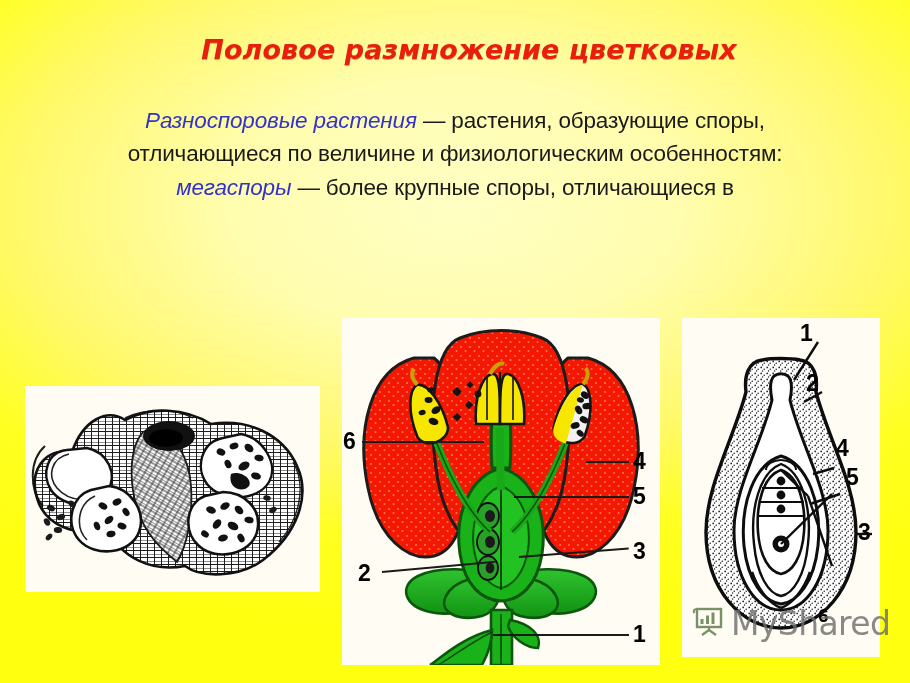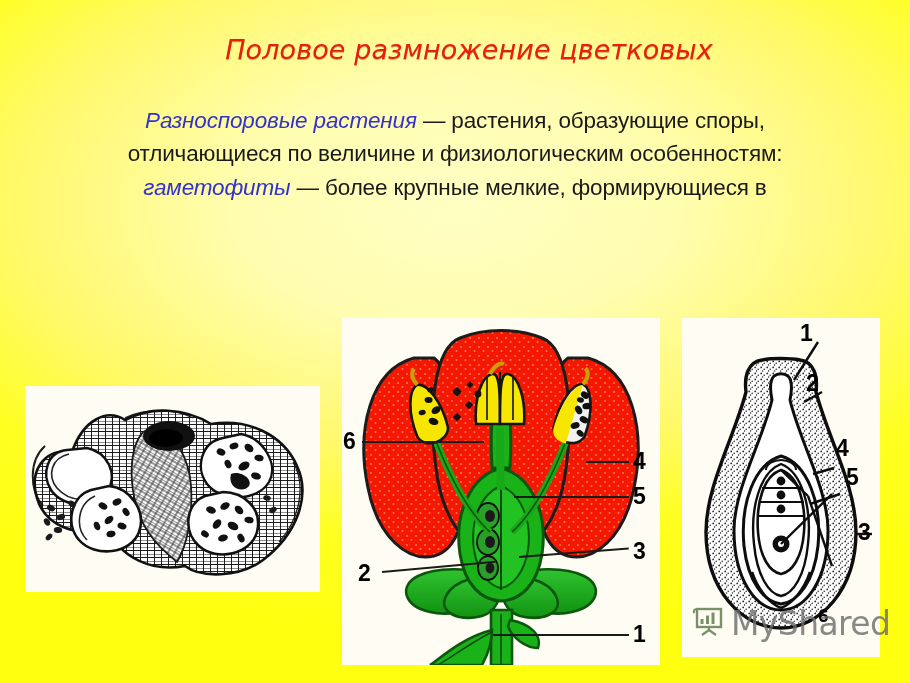--- a/index.html
+++ b/index.html
@@ -17,21 +17,21 @@
   }
 
   
   #title-bar{
     position:absolute;left:0;top:34px;width:910px;
     text-align:center;
   }
   #title-text{
     display:inline-block;
     font-family:"DejaVu Sans","Liberation Sans",sans-serif;
-    font-weight:normal;font-style:italic;
+    font-weight:bold;font-style:italic;
     font-size:27px;letter-spacing:.1px;
     color:#e81f0c;
     text-shadow:0 1px 0 rgba(120,0,0,.35);
     white-space:nowrap;
     margin-left:28px;
   }
 
   
   #body-text{
     position:absolute;left:31px;top:104px;width:848px;
@@ -81,21 +81,21 @@
   </div>
 
   <div id="body-text">
     <div class="ln">
       <span class="term">Разноспоровые растения</span><span> — растения, образующие споры,</span>
     </div>
     <div class="ln">
       <span>отличающиеся по величине и физиологическим особенностям:</span>
     </div>
     <div class="ln">
-      <span class="term">гаметофиты</span><span> — более крупные мелкие, формирующиеся в</span>
+      <span class="term">мегаспоры</span><span> — более крупные споры, отличающиеся в</span>
     </div>
   </div>
 
   <div class="panel" id="panel-left">
     <svg viewBox="0 0 295 206">
       <defs>
         <pattern id="cellwall" width="7" height="7" patternUnits="userSpaceOnUse">
           <rect width="7" height="7" fill="#ffffff"></rect>
           <path d="M0 0 H7 M0 3.5 H7 M3.5 0 V7" stroke="#1d1d1d" stroke-width="1"></path>
         </pattern>

